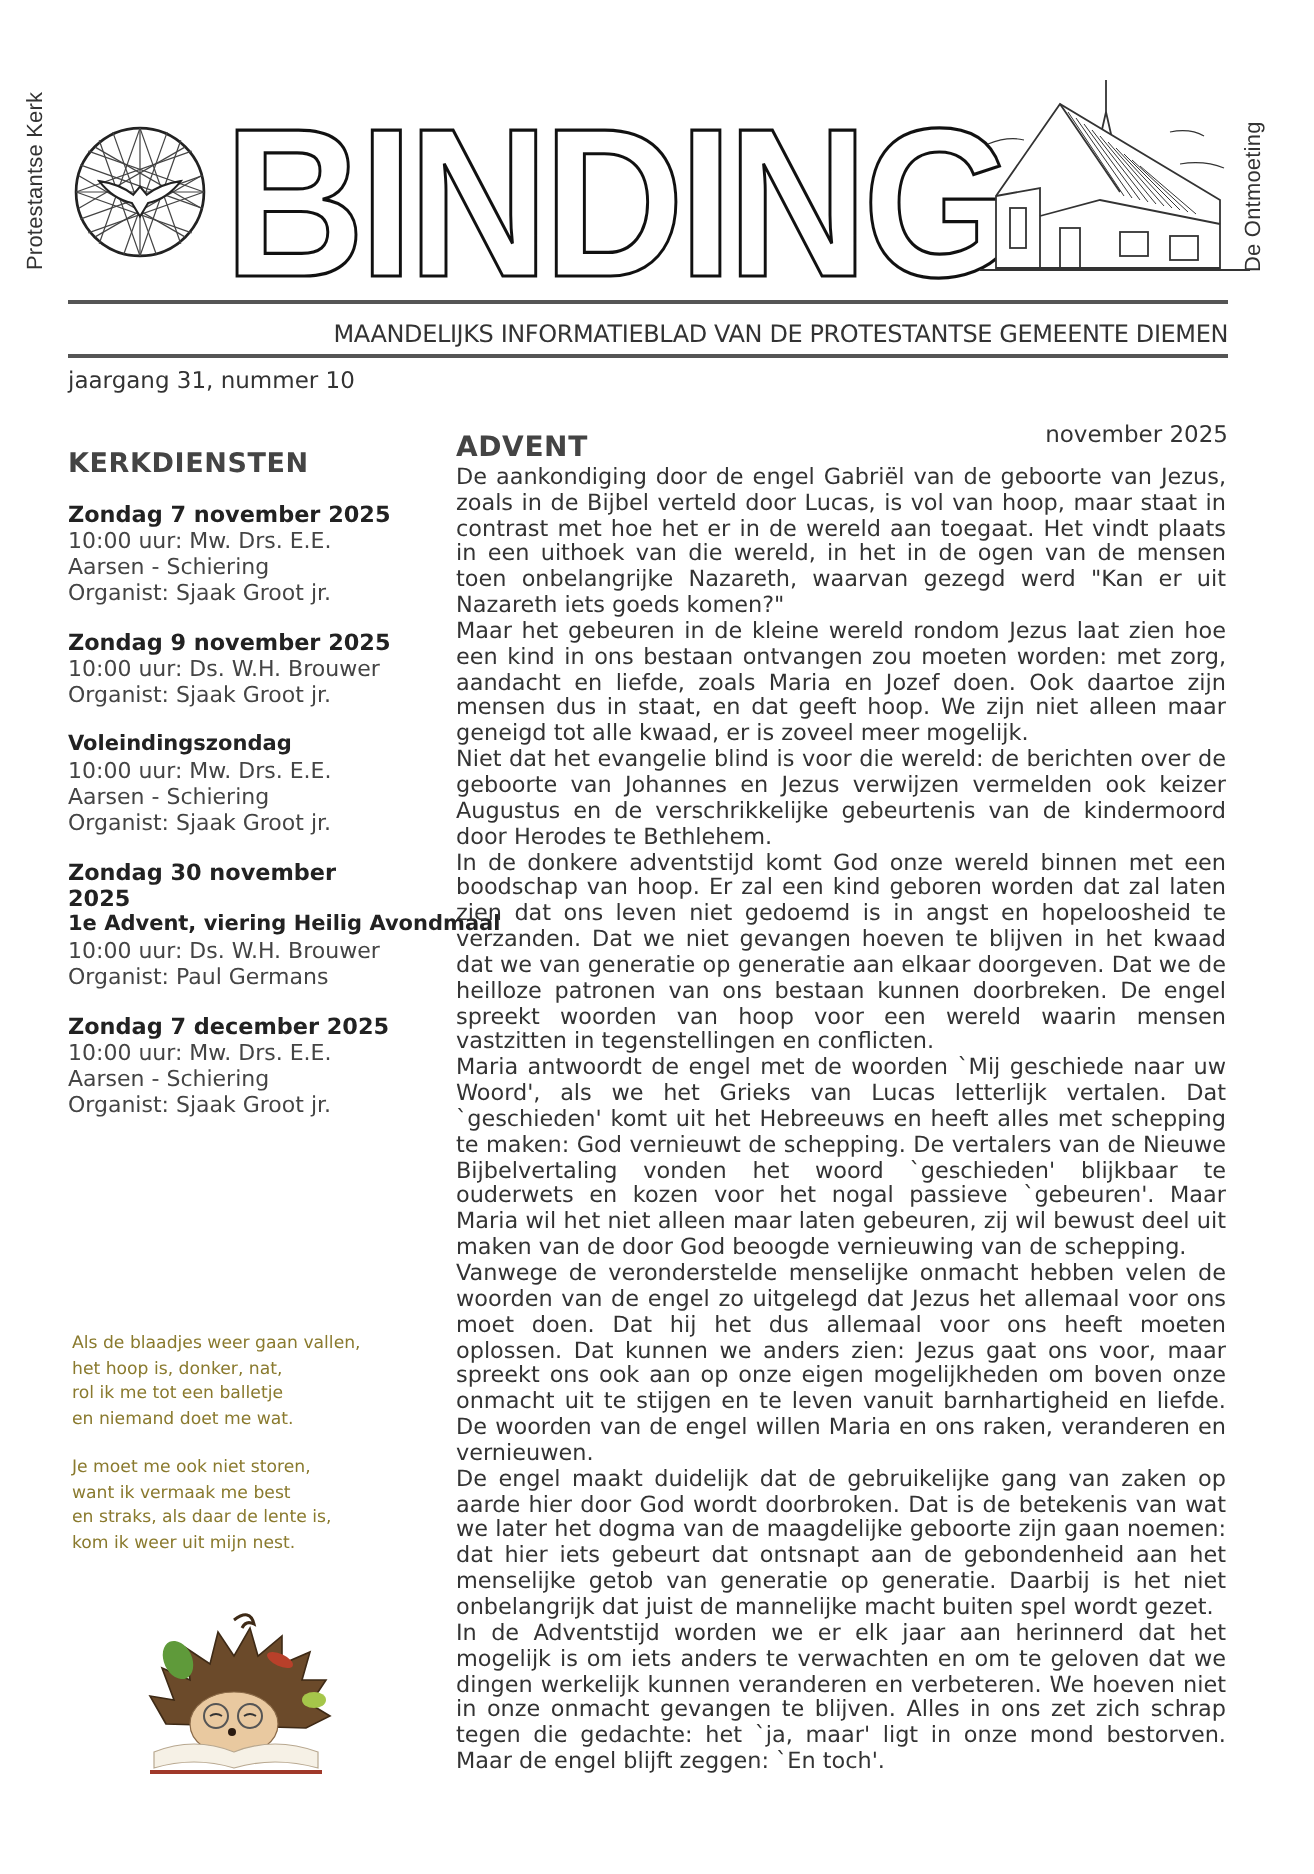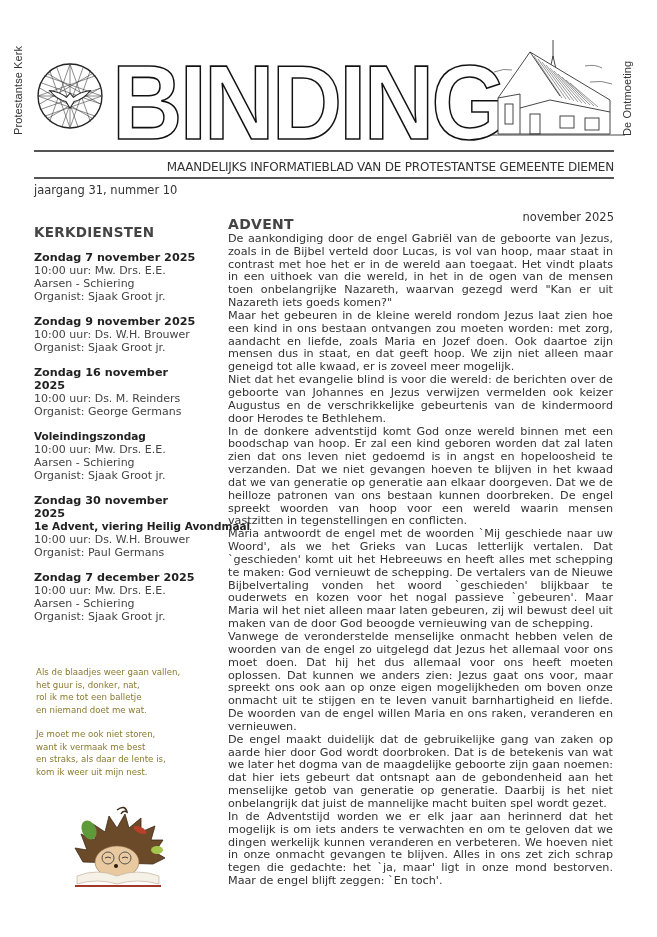--- a/index.html
+++ b/index.html
@@ -120,46 +120,41 @@
     <div class="svc-date">Zondag 7 november 2025</div>
     <div>10:00 uur: Mw. Drs. E.E. Aarsen - Schiering</div>
     <div>Organist: Sjaak Groot jr.</div>
   </div>
   <div class="svc">
     <div class="svc-date">Zondag 9 november 2025</div>
     <div>10:00 uur: Ds. W.H. Brouwer</div>
     <div>Organist: Sjaak Groot jr.</div>
   </div>
   <div class="svc">
-    <div class="svc-date">Zondag 16 november 2025</div>
-    <div>10:00 uur: Ds. M. Reinders</div>
-    <div>Organist: George Germans</div>
-  </div>
-  <div class="svc">
     <div class="svc-note">Voleindingszondag</div>
     <div>10:00 uur: Mw. Drs. E.E. Aarsen - Schiering</div>
     <div>Organist: Sjaak Groot jr.</div>
   </div>
   <div class="svc">
     <div class="svc-date">Zondag 30 november 2025</div>
     <div class="svc-note">1e Advent, viering Heilig Avondmaal</div>
     <div>10:00 uur: Ds. W.H. Brouwer</div>
     <div>Organist: Paul Germans</div>
   </div>
   <div class="svc">
     <div class="svc-date">Zondag 7 december 2025</div>
     <div>10:00 uur: Mw. Drs. E.E. Aarsen - Schiering</div>
     <div>Organist: Sjaak Groot jr.</div>
   </div>
 </div>
 
 <div class="abs poem">
   <p>
     <span>Als de blaadjes weer gaan vallen,</span><br>
-    <span>het guur is, donker, nat,</span><br>
+    <span>het hoop is, donker, nat,</span><br>
     <span>rol ik me tot een balletje</span><br>
     <span>en niemand doet me wat.</span>
   </p>
   <p>
     <span>Je moet me ook niet storen,</span><br>
     <span>want ik vermaak me best</span><br>
     <span>en straks, als daar de lente is,</span><br>
     <span>kom ik weer uit mijn nest.</span>
   </p>
 </div>

